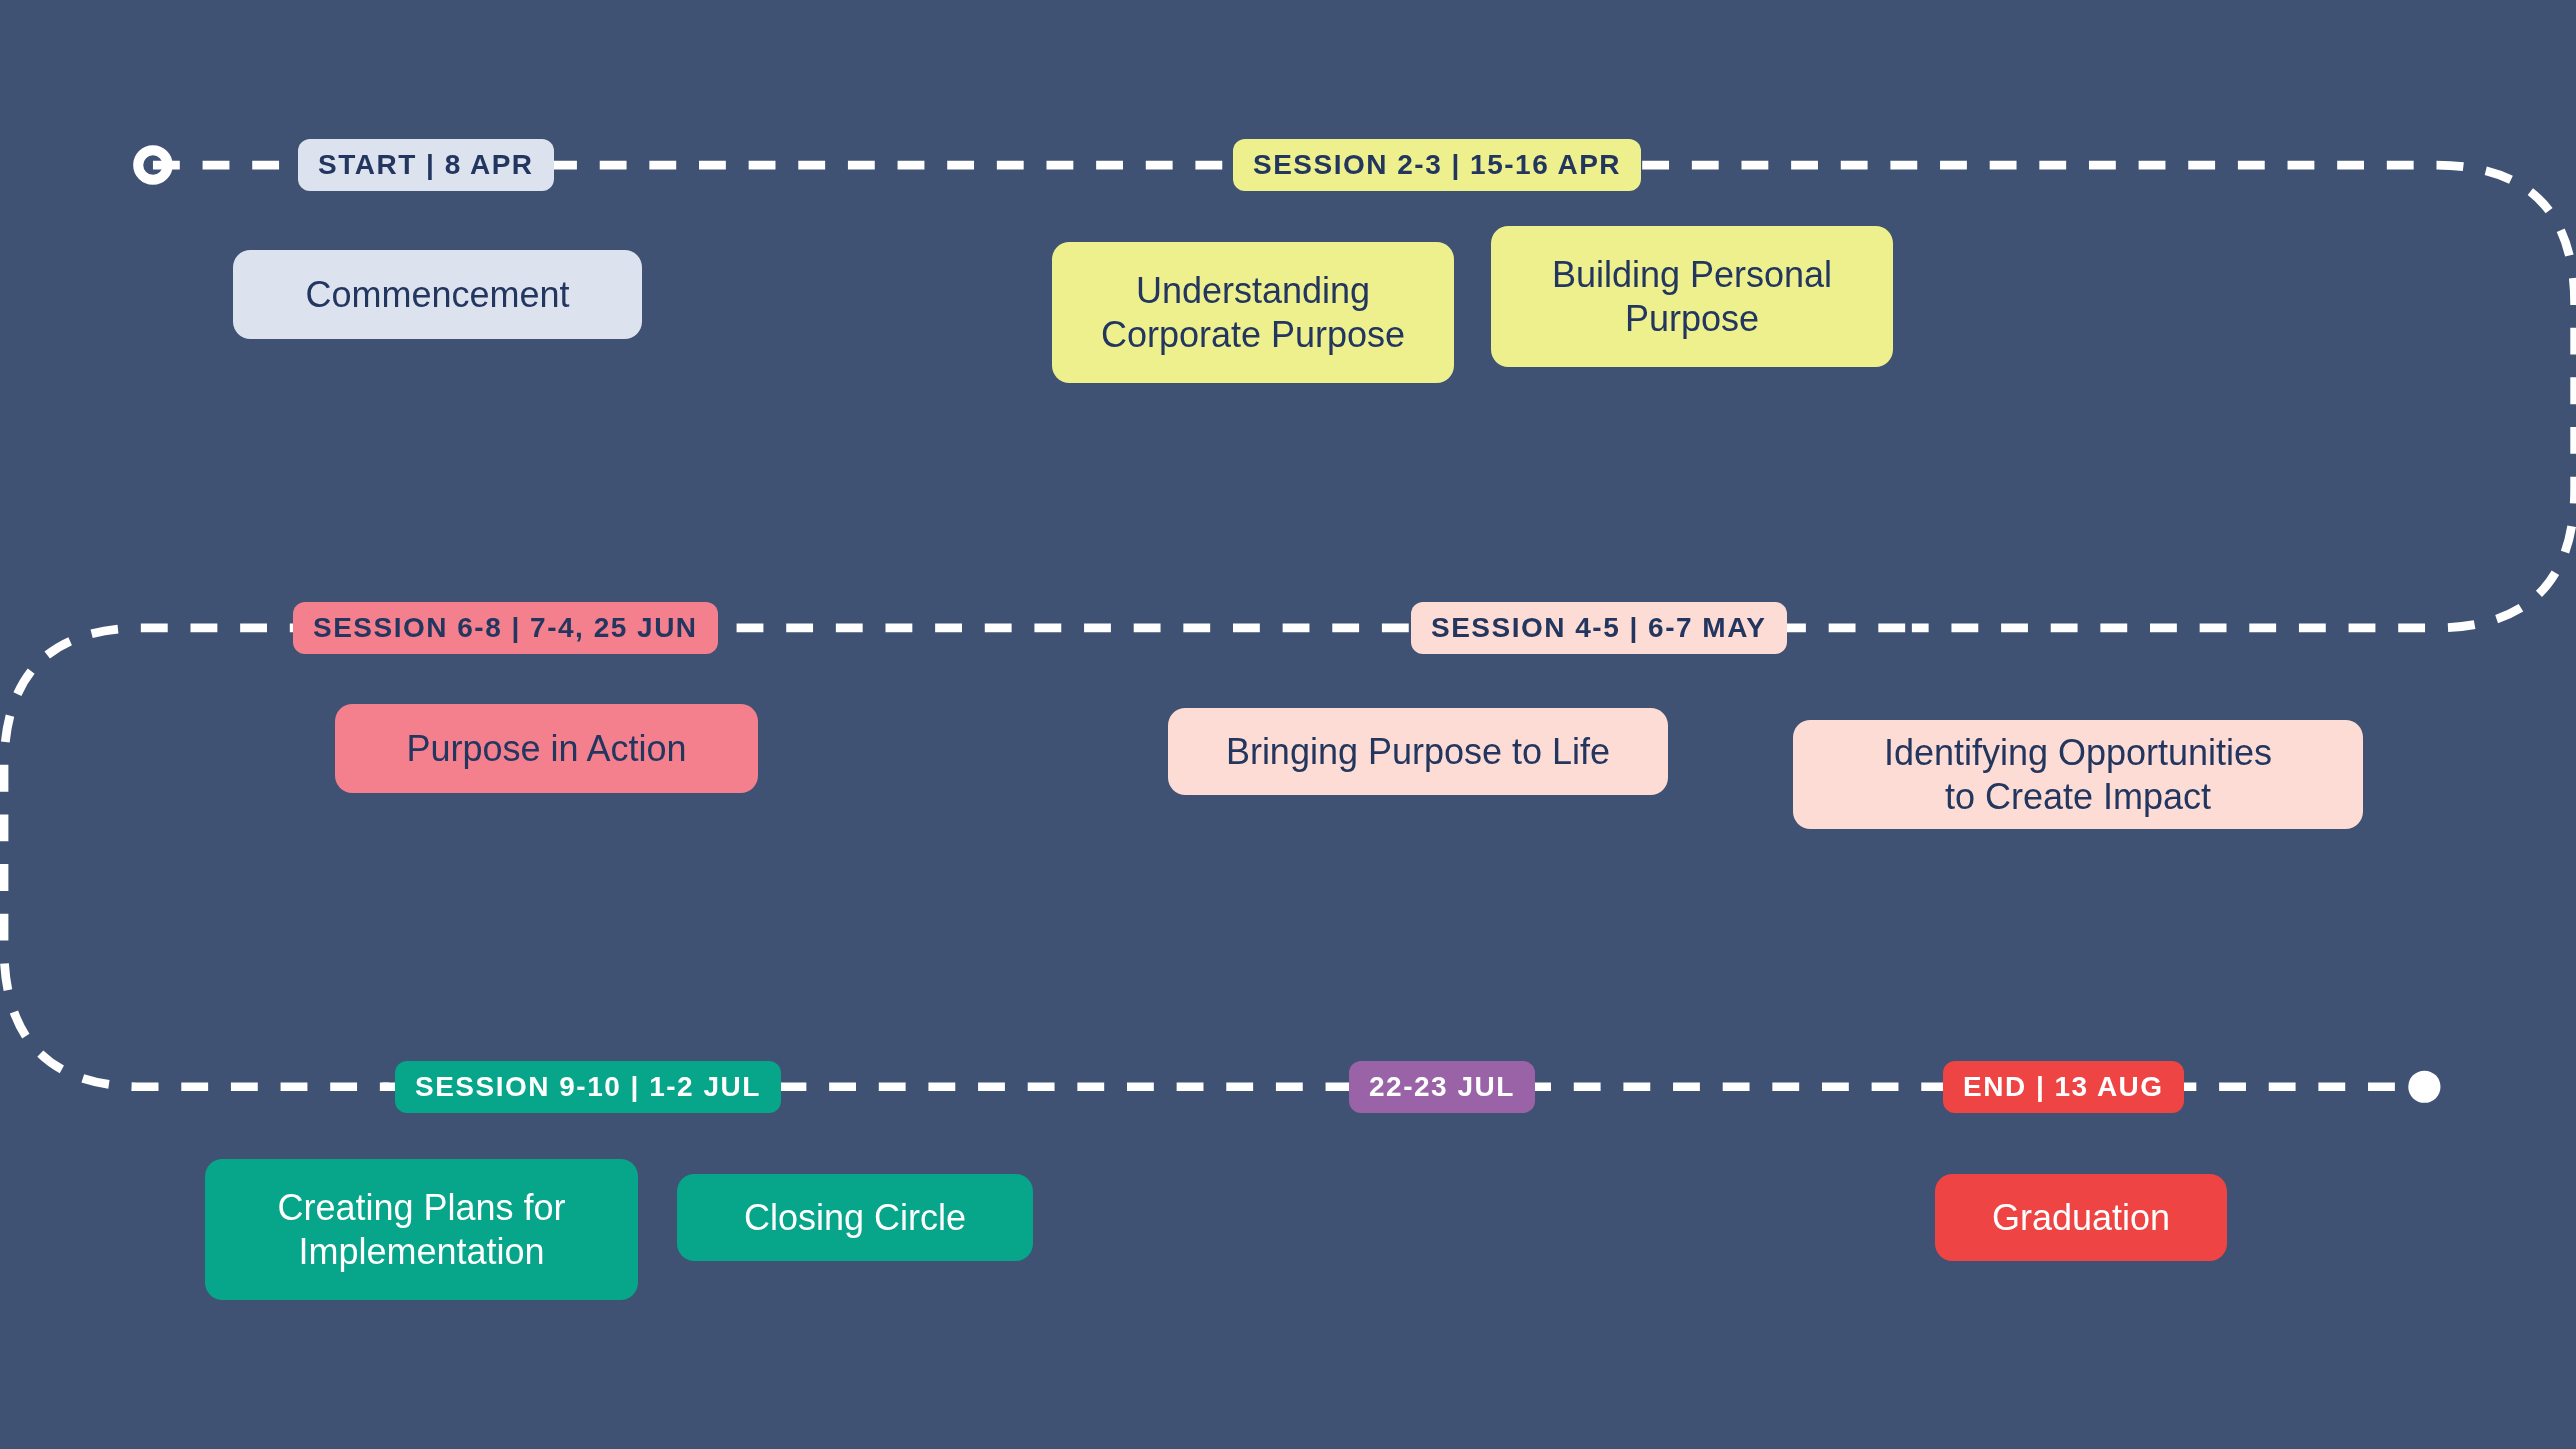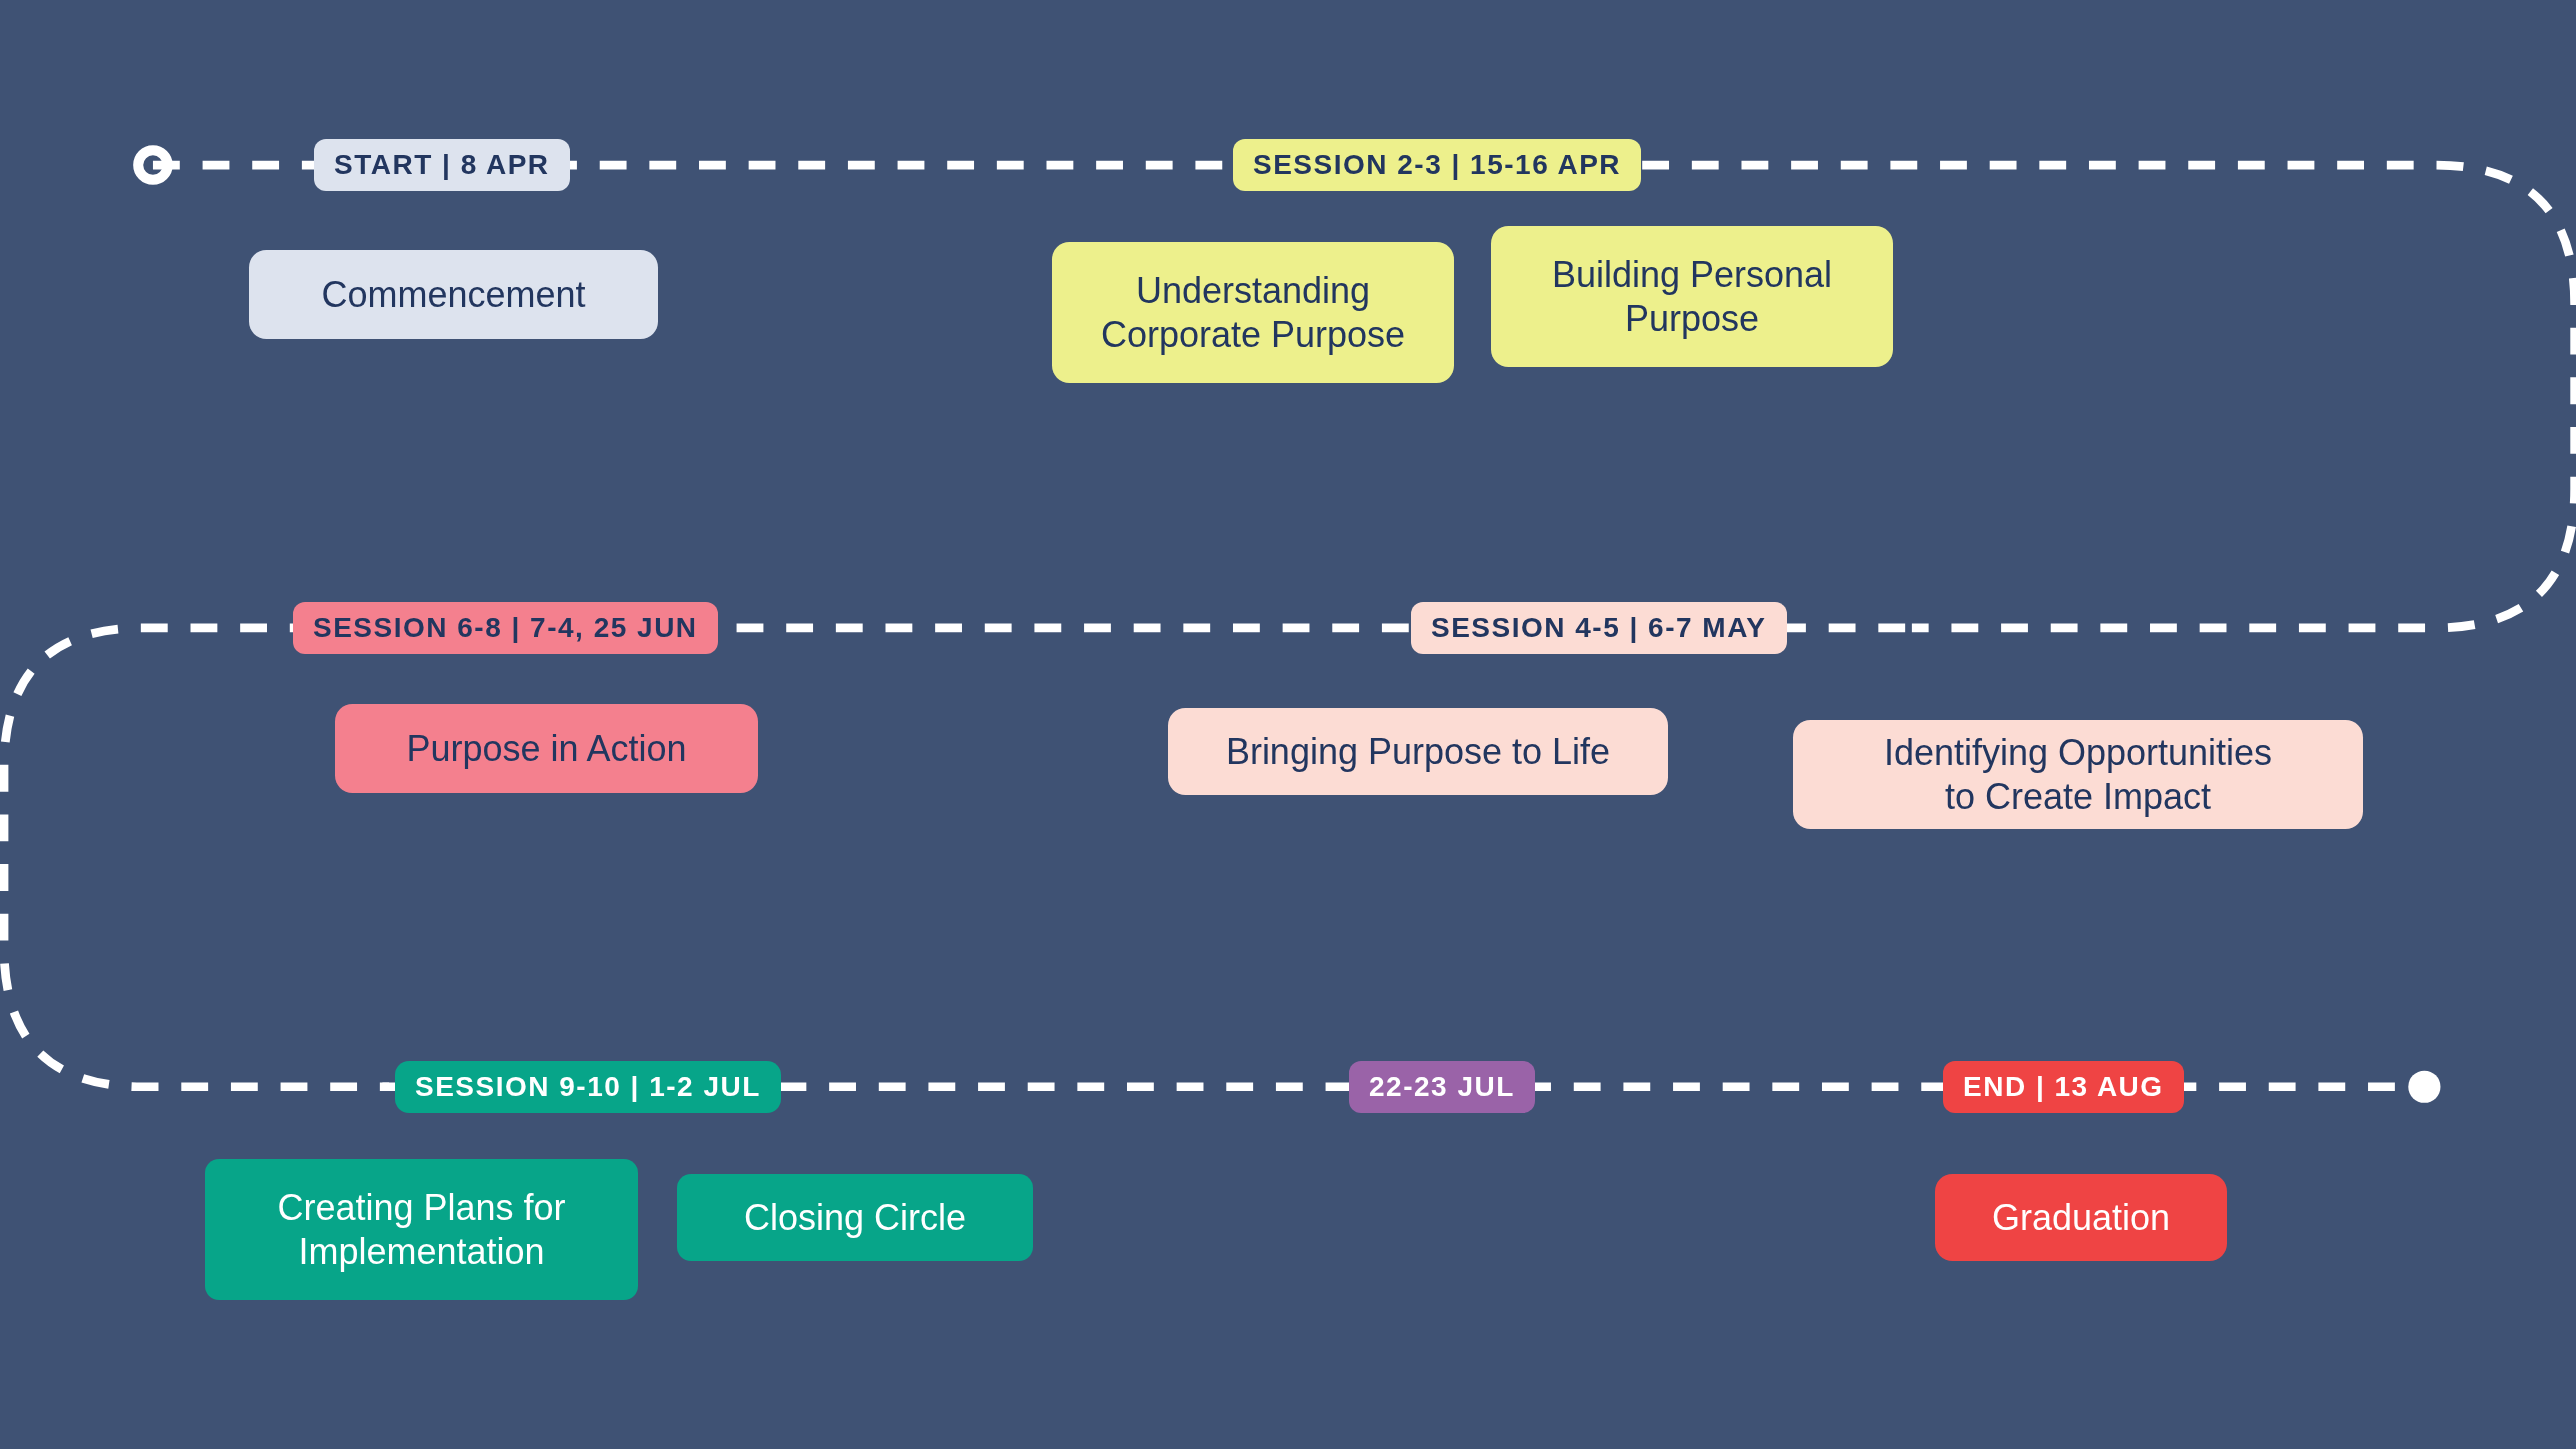--- a/index.html
+++ b/index.html
@@ -59,25 +59,25 @@
     border-radius: 17.4px;
     padding: 0 23px;
     font-weight: 400;
     font-size: 36px;
     line-height: 1.22;
     text-align: center;
     white-space: pre-line;
   }
 
   
-  .t-ice      { background: #dde3ee; color: #22365f; margin-left: 16px; }
+  .t-ice      { background: #dde3ee; color: #22365f; }
   .t-yellow   { background: #edf08c; color: #22365f; }
   .t-coral    { background: #f4808e; color: #22365f; }
   .t-blush    { background: #fcdcd4; color: #22365f; }
-  .t-green    { background: #07a589; color: #ffffff; border-radius: 14px; }
+  .t-green    { background: #07a589; color: #ffffff; }
   .t-purple   { background: #9a63a8; color: #ffffff; }
   .t-navy     { background: #ef4444; color: #ffffff; }
 </style>
 </head>
 <body>
 
 <div id="canvas">
 
   <svg id="path-layer" viewBox="0 0 3840 2160" width="2576" height="1449" xmlns="http://www.w3.org/2000/svg">
 

